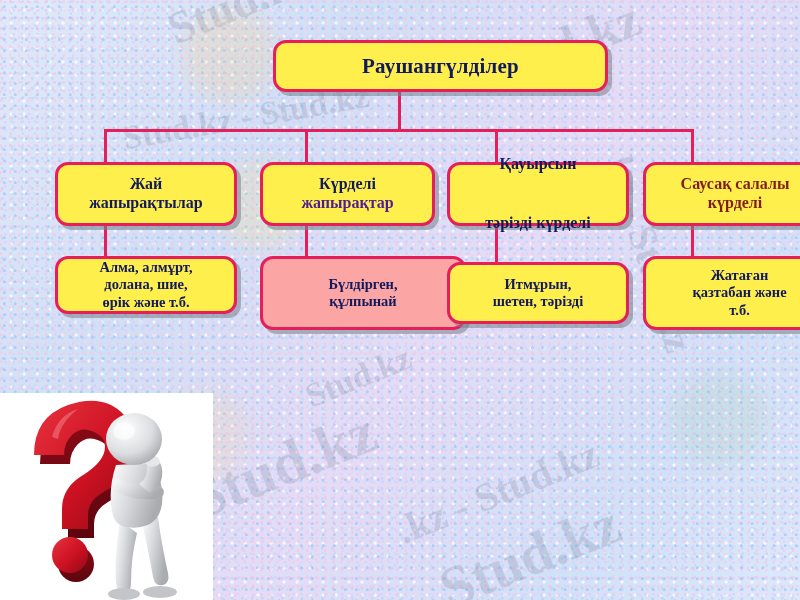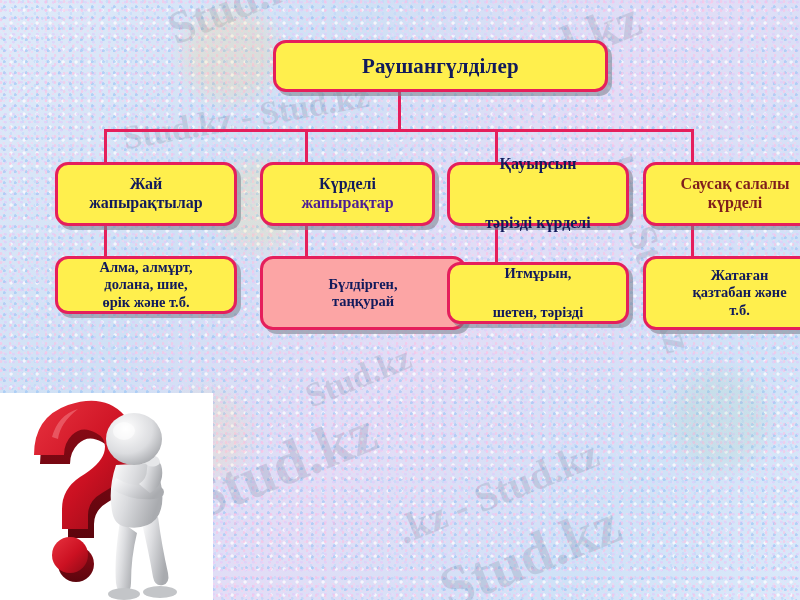--- a/index.html
+++ b/index.html
@@ -155,24 +155,24 @@
   </div>
 
   <div class="node row-leaf" id="node-leaf1" style="left: 14px; top: 256px; width: 182px; height: 58px; background: rgb(255, 239, 77); border-color: rgb(229, 31, 92); color: rgb(17, 26, 92);">
     <span class="line">Алма, алмұрт,</span>
     <span class="line">долана, шие,</span>
     <span class="line">өрік және т.б.</span>
   </div>
 
   <div class="node row-leaf" id="node-leaf2" style="left: 219px; top: 256px; width: 206px; height: 74px; background: #fca5a5; border-color: rgb(229, 31, 92); color: rgb(17, 26, 92);">
     <span class="line">Бүлдірген,</span>
-    <span class="line">таңқурай</span>
-  </div>
-
-  <div class="node row-leaf" id="node-leaf3" style="left: 406px; top: 262px; width: 182px; height: 62px; background: rgb(255, 239, 77); border-color: rgb(229, 31, 92); color: rgb(17, 26, 92); justify-content: space-between;">
+    <span class="line">құлпынай</span>
+  </div>
+
+  <div class="node row-leaf" id="node-leaf3" style="left: 406px; top: 262px; width: 182px; height: 62px; background: rgb(255, 239, 77); border-color: rgb(229, 31, 92); color: rgb(17, 26, 92);">
     <span class="line">Итмұрын,</span>
     <span class="line">шетен, тәрізді</span>
   </div>
 
   <div class="node row-leaf" id="node-leaf4" style="left: 602px; top: 256px; width: 184px; height: 74px; background: rgb(255, 239, 77); border-color: rgb(229, 31, 92); color: rgb(17, 26, 92); padding-left: 9px;">
     <span class="line">Жатаған</span>
     <span class="line">қазтабан және</span>
     <span class="line">т.б.</span>
   </div>
 </div>

